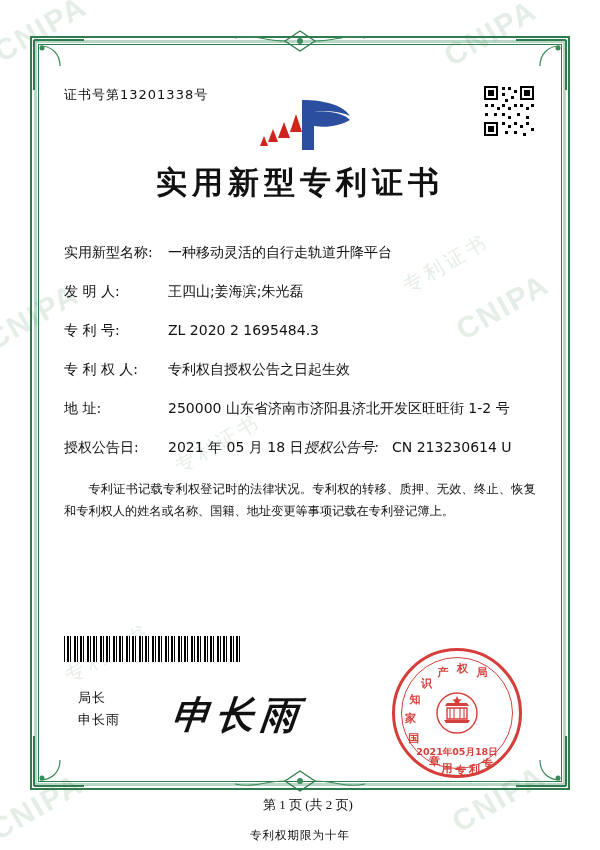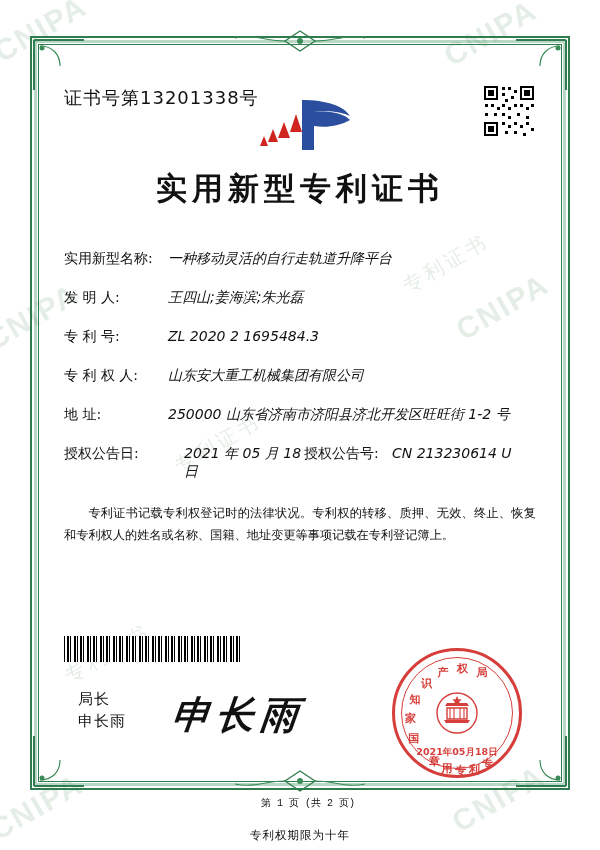--- a/index.html
+++ b/index.html
@@ -43,58 +43,58 @@
     position:absolute;width:54px;height:54px;
     border:0;
   }
   .corner svg{display:block}
   .topdeco{position:absolute;left:50%;transform:translateX(-50%);top:28px;}
   .botdeco{position:absolute;left:50%;transform:translateX(-50%);bottom:52px;}
 
   
   .content{position:absolute;left:64px;top:86px;right:64px;}
   .cert-no{
-    font-size:18px;color:#111;letter-spacing:1px;
+    font-size:13px;color:#111;letter-spacing:1px;
     font-family:"DejaVu Sans",sans-serif;
   }
   .logo{
     position:absolute;left:50%;transform:translateX(-50%);top:6px;
     width:120px;height:66px;
   }
   .qr-wrap{position:absolute;right:0;top:-2px;}
   .title{
     text-align:center;margin-top:58px;
     font-size:31px;font-weight:700;letter-spacing:5px;color:#111;
     font-family:"DejaVu Sans",sans-serif;
   }
   .fields{margin-top:40px;font-size:14px;color:#111;font-family:"DejaVu Sans",sans-serif;}
   .row{display:flex;align-items:baseline;margin-bottom:21px;}
   .lbl{width:104px;flex:0 0 104px;letter-spacing:0px;}
-  .val{flex:1;font-style:italic;}
+  .val{flex:1;}
   .row2{display:flex;align-items:baseline;margin-bottom:21px;}
-  .row2 .c1{width:240px;flex:0 0 240px;display:flex;gap:16px;}
+  .row2 .c1{width:240px;flex:0 0 240px;display:flex;}
   .row2 .c2{flex:1;display:flex;}
   .row2 .c1 .lbl{width:104px;flex:0 0 104px;}
-  .row2 .c2 .lbl{width:88px;flex:0 0 88px;}
+  .row2 .c2 .lbl{width:88px;flex:0 0 88px;font-style:italic;}
 
   .para{
     margin-top:22px;font-size:12.2px;line-height:22px;color:#111;
     text-align:justify;text-indent:2em;
     font-family:"DejaVu Sans",sans-serif;
   }
   .para.second{margin-top:6px;}
 
   
   .barcode{
     position:absolute;left:64px;top:636px;width:176px;height:26px;
     background:repeating-linear-gradient(90deg,
       #000 0 1px,#fff 1px 3px,#000 3px 5px,#fff 5px 6px,
       #000 6px 7px,#fff 7px 10px,#000 10px 12px,#fff 12px 13px);
   }
-  .sign-block{position:absolute;left:78px;top:688px;font-family:Liberation Sans, sans-serif;font-size:15px;color:#111;line-height:22px;letter-spacing:1px;}
+  .sign-block{position:absolute;left:78px;top:688px;font-family:Liberation Mono, monospace;font-size:13px;color:#111;line-height:22px;letter-spacing:1px;}
   .handwriting{
     position:absolute;left:172px;top:690px;
     font-family:"DejaVu Serif",serif;font-size:38px;color:#111;
     font-style:italic;font-weight:700;letter-spacing:6px;
     transform:skewX(-6deg);
   }
   
   .seal{
     position:absolute;right:78px;top:648px;width:124px;height:124px;
     border-radius:50%;border:3px solid #d0241f;color:#d0241f;
@@ -113,21 +113,21 @@
     position:absolute;left:50%;top:50%;
     transform-origin:0 0;
     white-space:nowrap;
   }
   .seal .date{
     position:absolute;left:0;bottom:16px;width:100%;text-align:center;
     font-family:"DejaVu Sans",sans-serif;font-size:9.5px;font-weight:700;
   }
   .pageno{
     position:absolute;left:16px;right:0;top:796px;text-align:center;
-    font-size:10px;color:#111;font-family:Liberation Mono, monospace;
+    font-size:13px;color:#111;font-family:Liberation Serif, serif;
   }
   .footnote{
     position:absolute;left:0;right:0;top:828px;text-align:center;
     font-size:11.5px;color:#111;font-family:"DejaVu Sans",sans-serif;letter-spacing:1px;
   }
 </style>
 </head>
 <body>
 
 <div class="page">
@@ -269,21 +269,21 @@
       </div>
 
       <div class="row">
         <div class="lbl">专 利 号:</div>
         <div class="val">ZL 2020 2 1695484.3</div>
       </div>
 
 
       <div class="row">
         <div class="lbl">专 利 权 人:</div>
-        <div class="val">山东安大重工机械集团有限公司</div>
+        <div class="val">专利权自授权公告之日起生效</div>
       </div>
 
       <div class="row">
         <div class="lbl">地 址:</div>
         <div class="val">250000 山东省济南市济阳县济北开发区旺旺街 1-2 号</div>
       </div>
 
       <div class="row2">
         <div class="c1">
           <div class="lbl">授权公告日:</div>

